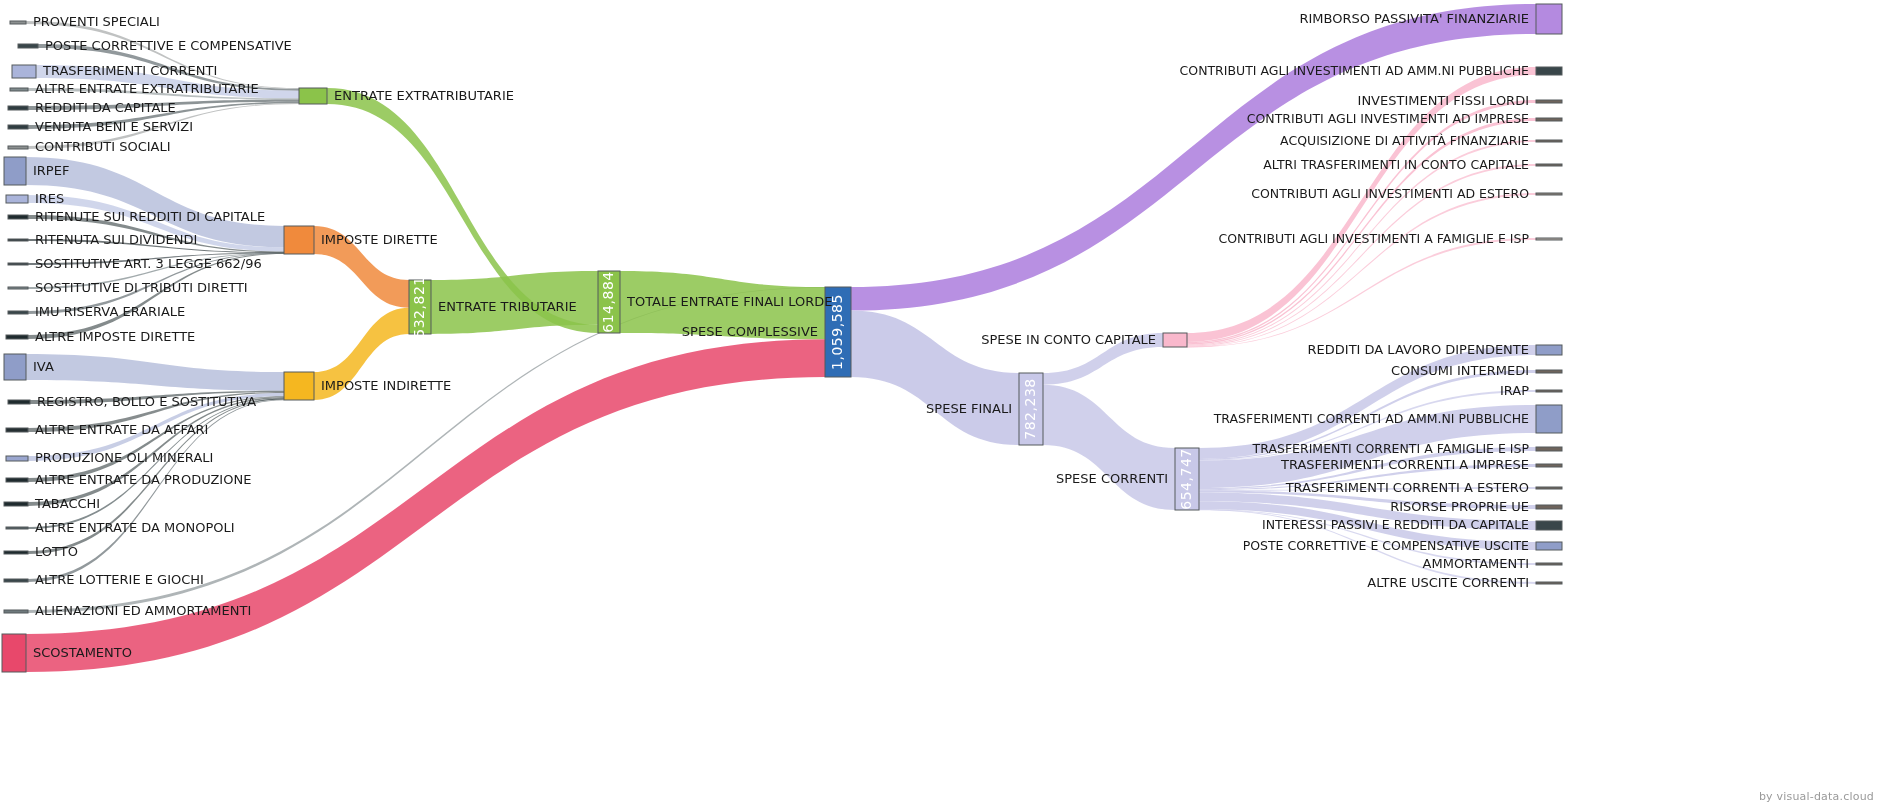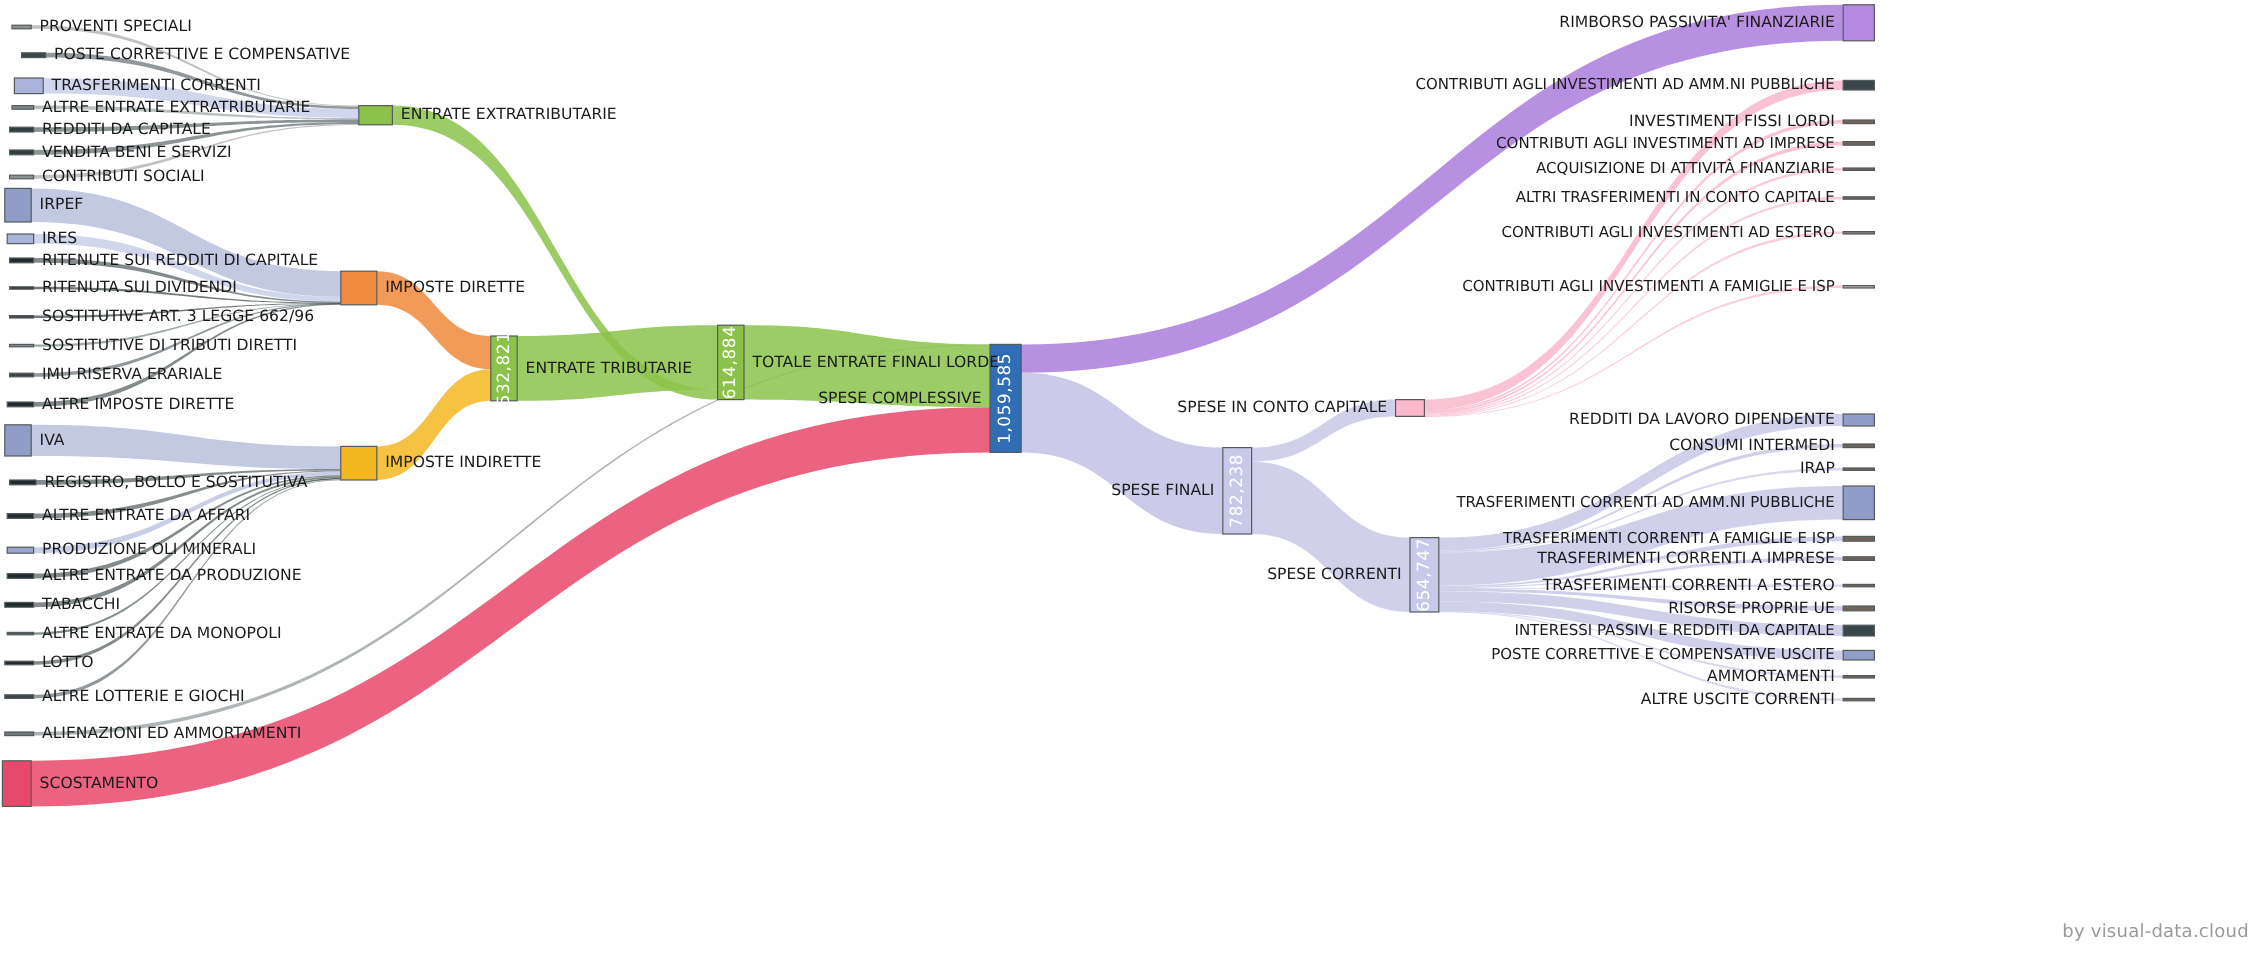--- a/index.html
+++ b/index.html
@@ -41,23 +41,23 @@
     font-family: "DejaVu Sans", "Liberation Sans", sans-serif;
     font-size: 14px;
     fill: #ffffff;
     dominant-baseline: middle;
     text-anchor: middle;
     letter-spacing: 0.5px;
   }
   .credit {
     position: absolute;
     right: 8px;
-    bottom: 22px;
-    font-family: "DejaVu Sans", "Liberation Sans", sans-serif;
-    font-size: 15px;
+    bottom: 4px;
+    font-family: "DejaVu Sans", "Liberation Sans", sans-serif;
+    font-size: 11px;
     color: #9a9a9a;
     letter-spacing: 0.2px;
   }
 </style>
 </head>
 <body>
 
 <div id="stage">
   <svg id="sankey-svg" viewBox="0 0 1882 807" preserveAspectRatio="none">
     <g id="links-layer">

